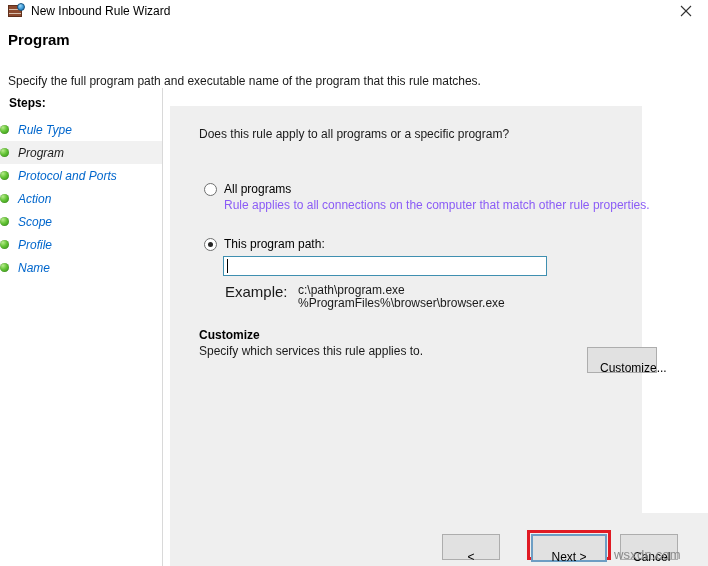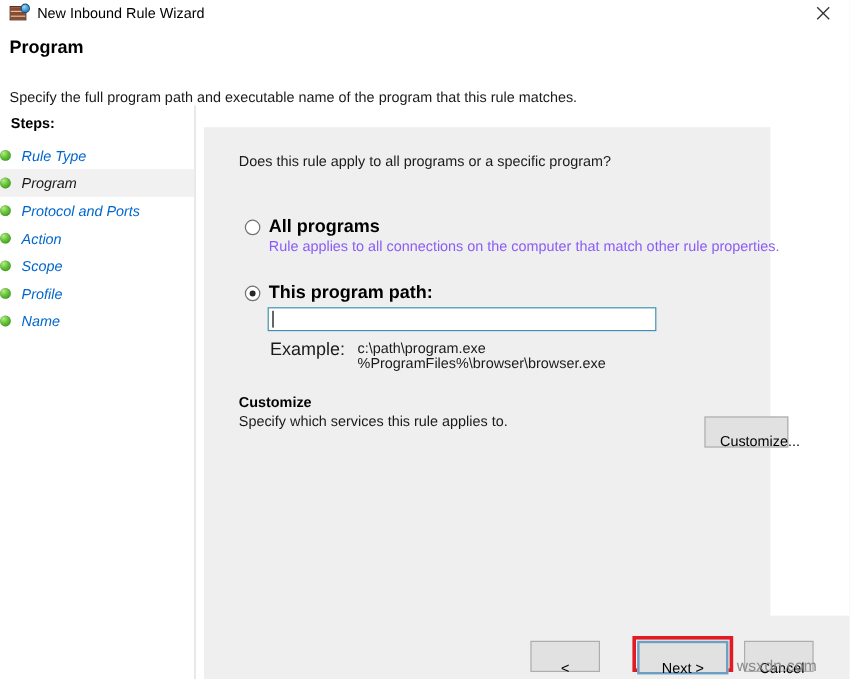--- a/index.html
+++ b/index.html
@@ -183,22 +183,22 @@
     left: 50%;
     top: 50%;
     width: 5px;
     height: 5px;
     margin-left: -2.5px;
     margin-top: -2.5px;
     border-radius: 50%;
     background: #262626;
   }
   .radio-label {
-    font-size: 15px;
-    font-weight: bold;
+    font-size: 12px;
+    font-weight: normal;
     color: #000000;
     line-height: 14px;
     white-space: nowrap;
   }
 
   .radio-desc {
     position: absolute;
     left: 54px;
     top: 92px;
     font-size: 12px;

